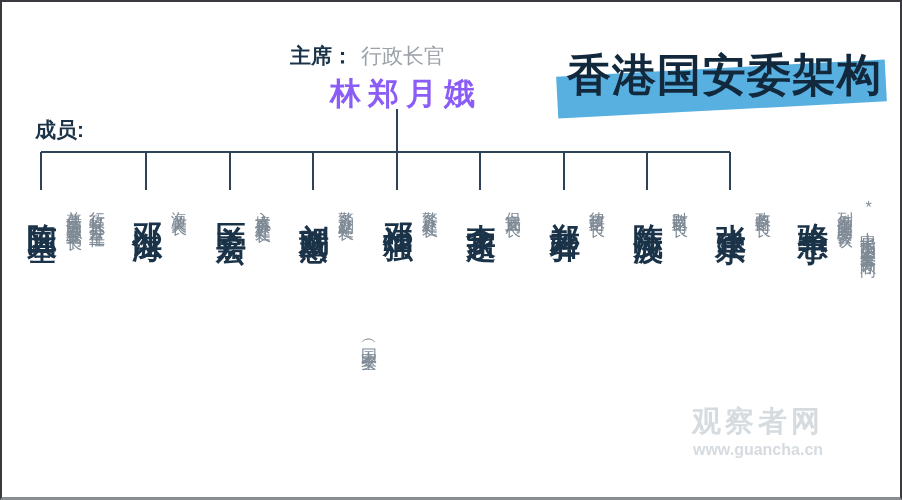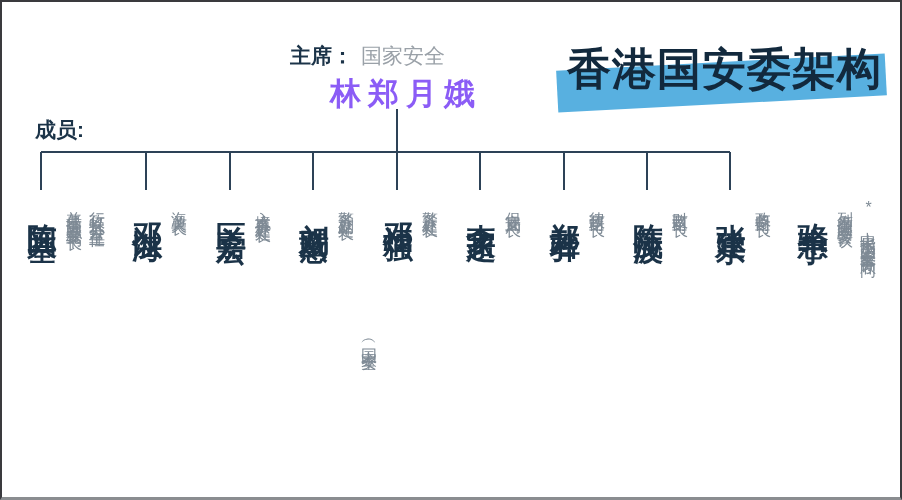--- a/index.html
+++ b/index.html
@@ -11,21 +11,21 @@
   svg.tree{position:absolute;left:0;top:0;pointer-events:none;}
 
   
   .chair-label{position:absolute;left:288px;top:40px;font-size:21px;white-space:nowrap;}
   .chair-label .lbl{font-weight:bold;color:#1b3348;font-family:Liberation Serif, serif;}
   .chair-label .role{color:#9aa1a8;margin-left:8px;}
   .chair-name{position:absolute;left:328px;top:71px;font-size:31px;font-weight:800;
     color:#8b5cf6;letter-spacing:7px;white-space:nowrap;}
 
   
-  .title-wrap{position:absolute;right:18px;top:38px;margin-left:47px;}
+  .title-wrap{position:absolute;right:18px;top:44px;margin-left:47px;}
   .title-highlight{position:absolute;left:-10px;right:-4px;top:22px;height:42px;
     background:#58b0e0;transform:rotate(-3deg);}
   .title-text{position:relative;font-size:44px;font-weight:900;color:#12293d;
     letter-spacing:1px;white-space:nowrap;}
   .credit{position:absolute;right:20px;top:95px;font-size:17px;color:#9aa1a8;white-space:nowrap;}
 
   .members-label{position:absolute;left:33px;top:114px;font-size:21px;font-weight:bold;color:#1b3348;}
 
   
   .member{position:absolute;top:197px;display:flex;flex-direction:row;align-items:flex-start;}
@@ -55,21 +55,21 @@
       <line x1="228" y1="150" x2="228" y2="188" stroke="#2d4257" stroke-width="2"></line>
       <line x1="311" y1="150" x2="311" y2="188" stroke="#2d4257" stroke-width="2"></line>
       <line x1="395" y1="150" x2="395" y2="188" stroke="#2d4257" stroke-width="2"></line>
       <line x1="478" y1="150" x2="478" y2="188" stroke="#2d4257" stroke-width="2"></line>
       <line x1="562" y1="150" x2="562" y2="188" stroke="#2d4257" stroke-width="2"></line>
       <line x1="645" y1="150" x2="645" y2="188" stroke="#2d4257" stroke-width="2"></line>
       <line x1="728" y1="150" x2="728" y2="188" stroke="#2d4257" stroke-width="2"></line>
     </svg>
 
   <div class="chair-label">
-    <span class="lbl">主席：</span><span class="role">国家安全</span>
+    <span class="lbl">主席：</span><span class="role">行政长官</span>
   </div>
   <div class="chair-name">林郑月娥</div>
 
   <div class="title-wrap">
     <div class="title-highlight" style="background: rgb(88, 176, 224);"></div>
     <div class="title-text">香港国安委架构</div>
   </div>
 
   <div class="members-label">成员:</div>
 
@@ -141,13 +141,17 @@
 
   <div class="member" style="left: 795px;">
     <div class="member-name">骆惠宁</div>
     <div class="member-roles rtl">
           <div class="role-col" style="margin-left: 2px;">*中央指派为国家安全事务顾问</div>
           <div class="role-col" style="margin-left: 2px;">列席香港国安委会议</div>
         </div>
   </div>
 </div>
 
+  <div class="watermark">
+    <div class="wm-name">观察者网</div>
+    <div class="wm-url">www.guancha.cn</div>
+  </div>
 </div>
 
 </body></html>

